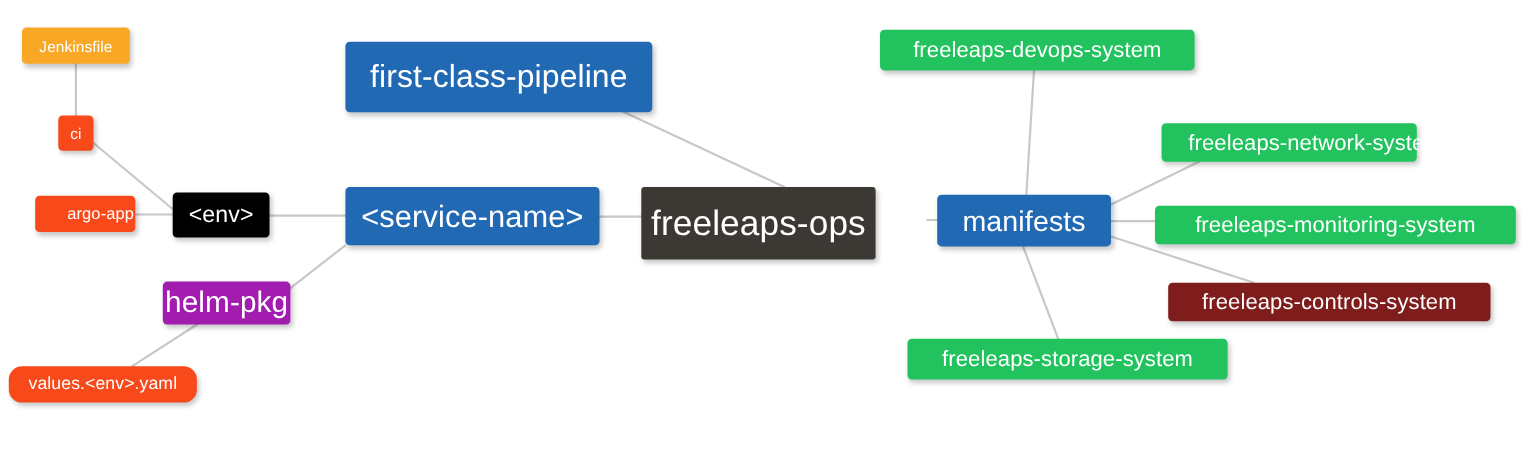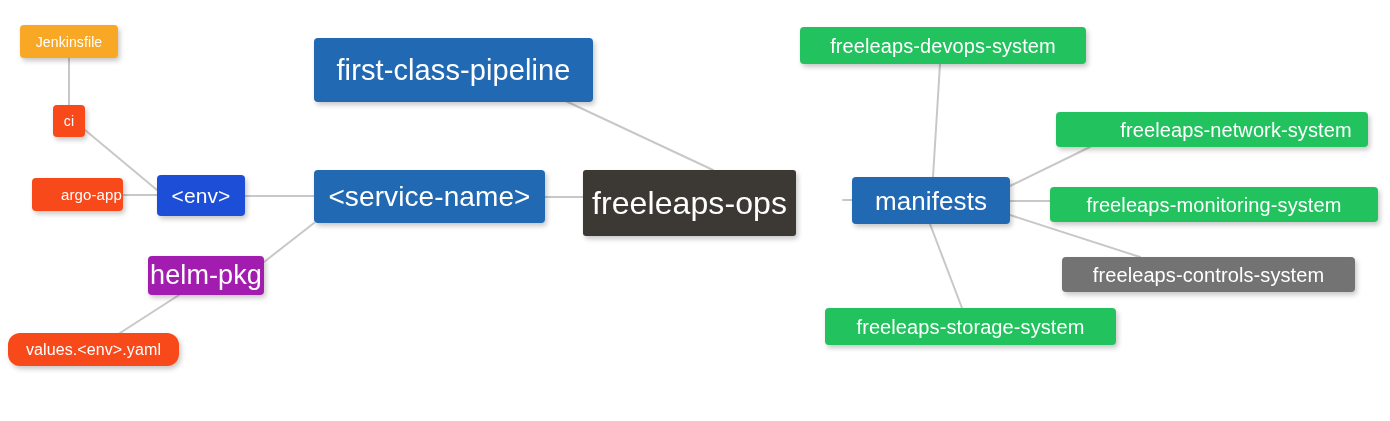--- a/index.html
+++ b/index.html
@@ -60,27 +60,27 @@
       <line x1="1010" y1="186" x2="1090" y2="147" stroke="#c8c8c8" stroke-width="2" stroke-linecap="round"></line>
       <line x1="1010" y1="201" x2="1050" y2="201" stroke="#c8c8c8" stroke-width="2" stroke-linecap="round"></line>
       <line x1="1010" y1="215" x2="1140" y2="257" stroke="#c8c8c8" stroke-width="2" stroke-linecap="round"></line>
       <line x1="930" y1="224" x2="962" y2="308" stroke="#c8c8c8" stroke-width="2" stroke-linecap="round"></line>
     </svg>
 
   <div id="node-layer">
       <div class="node" style="left: 20px; top: 25px; width: 98px; height: 33px; background: rgb(249, 168, 37); font-size: 14px; text-align: right;">Jenkinsfile</div>
       <div class="node" style="left: 53px; top: 105px; width: 32px; height: 32px; background: rgb(248, 73, 27); font-size: 14px;">ci</div>
       <div class="node" style="left: 32px; top: 178px; width: 91px; height: 33px; background: rgb(248, 73, 27); font-size: 15px; padding-left: 28px;">argo-app</div>
-      <div class="node" style="left: 157px; top: 175px; width: 88px; height: 41px; background: #1d4ed8; font-size: 21px;">&lt;env&gt;</div>
+      <div class="node" style="left: 157px; top: 175px; width: 88px; height: 41px; background: #000000; font-size: 21px;">&lt;env&gt;</div>
       <div class="node" style="left: 148px; top: 256px; width: 116px; height: 39px; background: #a21caf; font-size: 27px;">helm-pkg</div>
       <div class="node" style="left: 8px; top: 333px; width: 171px; height: 33px; background: rgb(248, 73, 27); font-size: 16px; border-radius: 12px;">values.&lt;env&gt;.yaml</div>
       <div class="node" style="left: 314px; top: 38px; width: 279px; height: 64px; background: rgb(34, 105, 179); font-size: 29px;">first-class-pipeline</div>
       <div class="node" style="left: 314px; top: 170px; width: 231px; height: 53px; background: rgb(34, 105, 179); font-size: 28px;">&lt;service-name&gt;</div>
       <div class="node node-root" style="left: 583px; top: 170px; width: 213px; height: 66px; background: rgb(60, 56, 52); font-size: 32px;">freeleaps-ops</div>
       <div class="node" style="left: 852px; top: 177px; width: 158px; height: 47px; background: rgb(34, 105, 179); font-size: 26px;">manifests</div>
       <div class="node" style="left: 800px; top: 27px; width: 286px; height: 37px; background: rgb(34, 195, 94); font-size: 20px;">freeleaps-devops-system</div>
-      <div class="node" style="left: 1056px; top: 112px; width: 312px; height: 35px; background: rgb(34, 195, 94); font-size: 20px; padding-left: 48px;">freeleaps-network-system</div>
+      <div class="node" style="left: 1056px; top: 112px; width: 232px; height: 35px; background: rgb(34, 195, 94); font-size: 20px; padding-left: 48px;">freeleaps-network-system</div>
       <div class="node" style="left: 1050px; top: 187px; width: 328px; height: 35px; background: rgb(34, 195, 94); font-size: 20px;">freeleaps-monitoring-system</div>
-      <div class="node" style="left: 1062px; top: 257px; width: 293px; height: 35px; background: #737373; font-size: 20px;">freeleaps-controls-system</div>
+      <div class="node" style="left: 1062px; top: 257px; width: 293px; height: 35px; background: #7f1d1d; font-size: 20px;">freeleaps-controls-system</div>
       <div class="node" style="left: 825px; top: 308px; width: 291px; height: 37px; background: rgb(34, 195, 94); font-size: 20px;">freeleaps-storage-system</div>
     </div>
 
 </div>
 
 </body></html>

